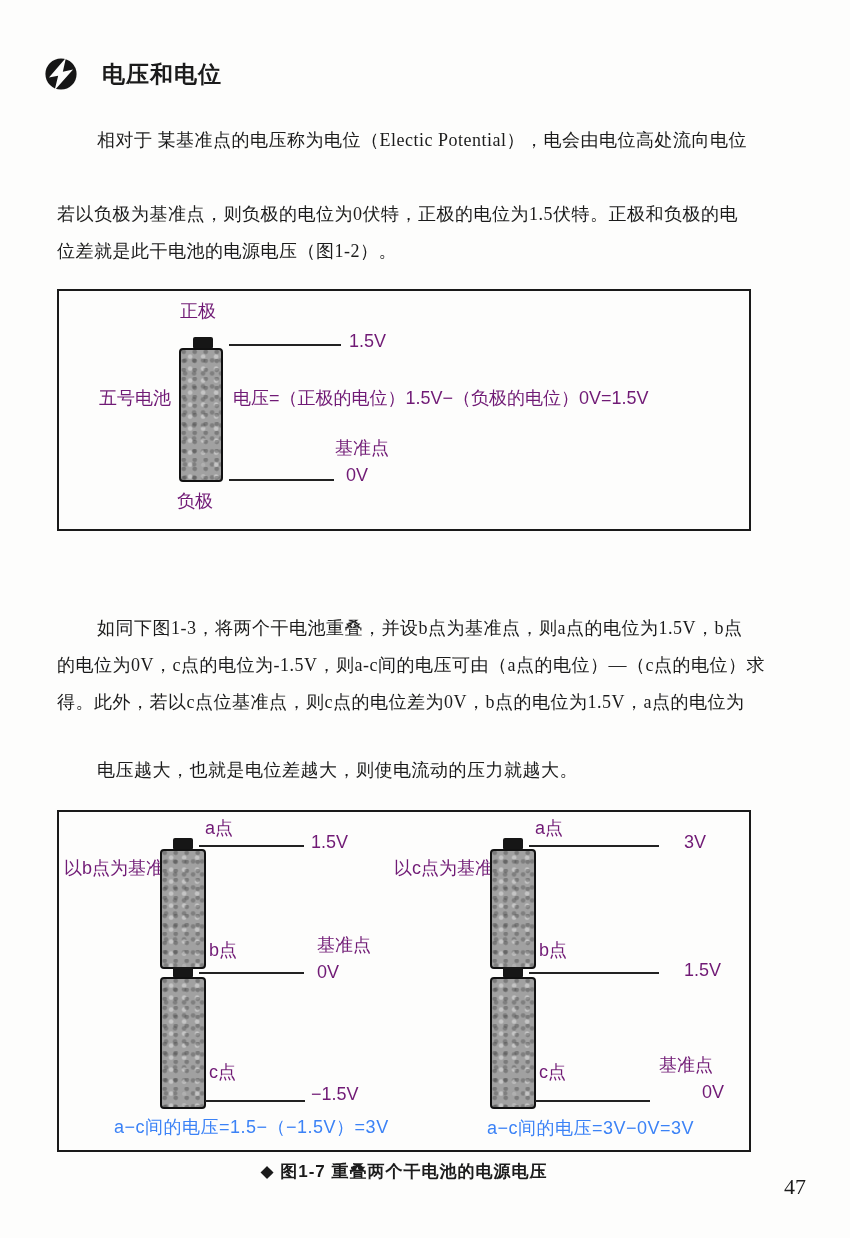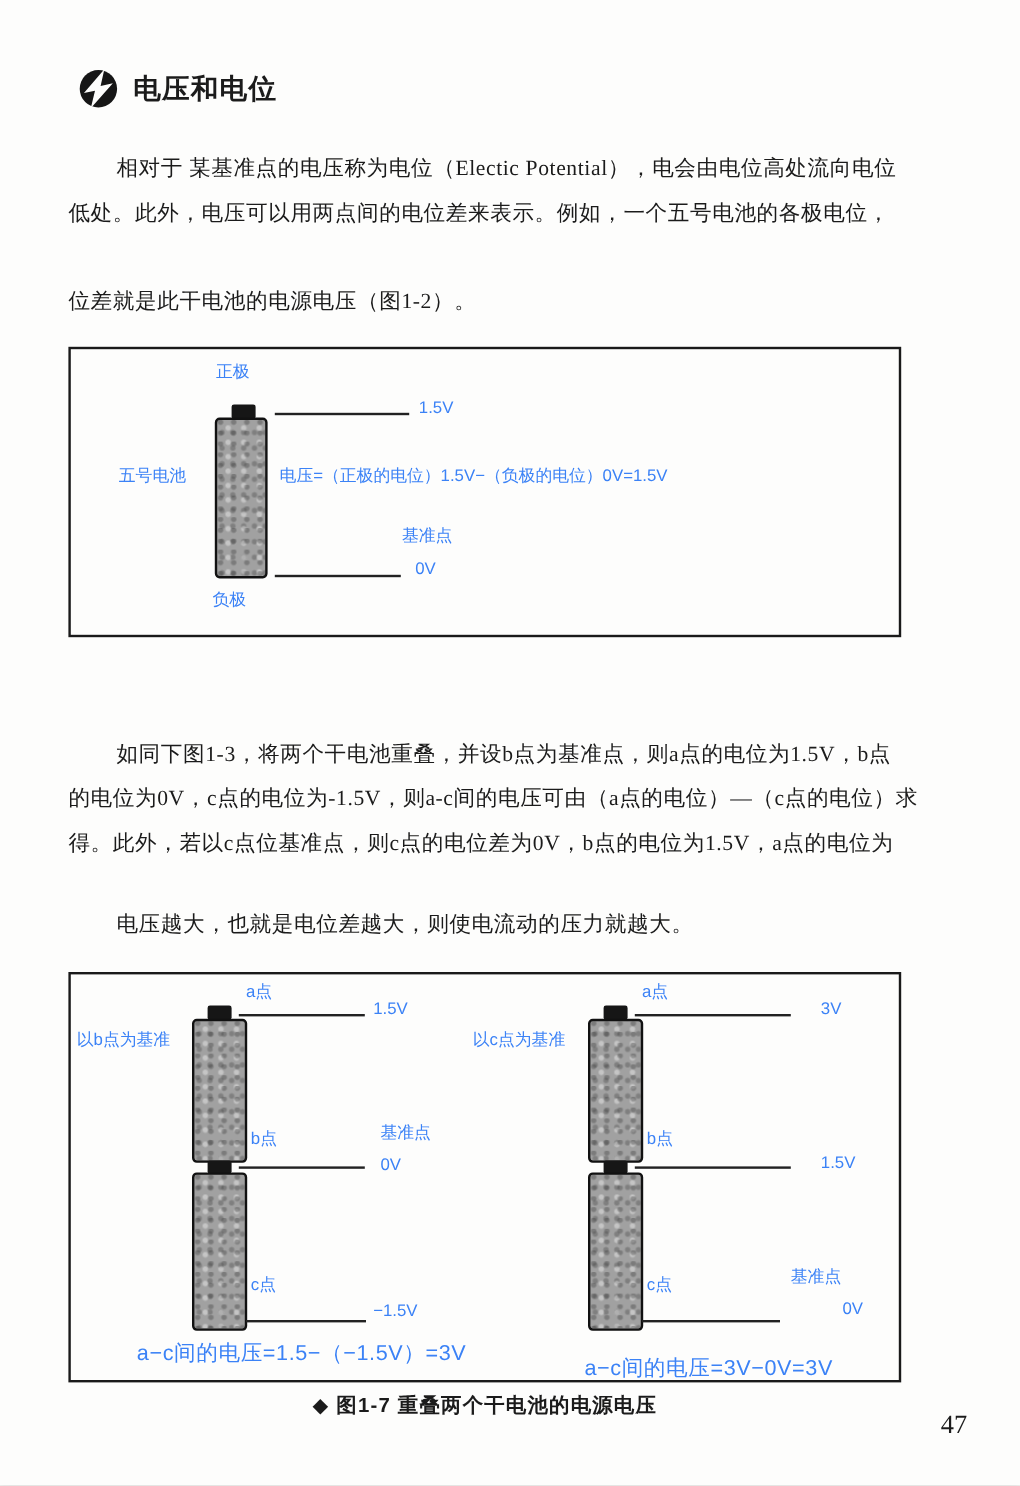--- a/index.html
+++ b/index.html
@@ -7,42 +7,42 @@
     position:relative;
     width:850px;height:1238px;
     margin:0 auto;
     background:#fdfdfc;
     color:#1b1b1b;
     font-family:"Liberation Sans","DejaVu Sans",sans-serif;
     overflow:hidden;
     box-shadow:0 0 6px rgba(0,0,0,.25);
   }
   
-  .header{position:absolute;left:65px;top:57px;display:flex;align-items:center;gap:12px;}
+  .header{position:absolute;left:44px;top:57px;display:flex;align-items:center;gap:24px;}
   .header .title{font-size:23px;font-weight:bold;letter-spacing:1px;}
   .bolt-icon{width:34px;height:34px;display:block;}
   
   .bodyline{
     position:absolute;left:57px;width:740px;height:37px;
     font-family:"Liberation Serif","DejaVu Serif",serif;
     font-size:18px;line-height:37px;letter-spacing:.5px;white-space:nowrap;
   }
   .indent{padding-left:40px;}
   
   .figbox{position:absolute;left:57px;width:694px;border:2px solid #1a1a1a;background:#fdfdfc;box-sizing:border-box;}
   .fig12{top:289px;height:242px;}
   .fig13{top:810px;height:342px;}
   .figcaption{
     position:absolute;left:57px;width:694px;text-align:center;
     font-size:17px;font-weight:bold;letter-spacing:1px;white-space:nowrap;
   }
   .cap12{top:540px;}
   .cap13{top:1160px;}
   
-  .fig-label{position:absolute;font-size:14px;color:#3b82f6;white-space:nowrap;line-height:1.2;}
+  .fig-label{position:absolute;font-size:18px;color:#701a75;white-space:nowrap;line-height:1.2;}
   .fig-formula{position:absolute;font-size:18px;color:#3b82f6;white-space:nowrap;letter-spacing:.5px;}
   .hline{position:absolute;height:2px;background:#222;}
   .battery-body{
     position:absolute;box-sizing:border-box;
     border:2px solid #111;border-radius:4px;
     background-color:#a1a1a1;
     background-image:
       radial-gradient(circle at 25% 20%, rgba(60,60,60,.38) 1.5px, transparent 3px),
       radial-gradient(circle at 70% 55%, rgba(255,255,255,.38) 1.5px, transparent 3px),
       radial-gradient(circle at 45% 80%, rgba(50,50,50,.30) 1.5px, transparent 3px);
@@ -61,21 +61,21 @@
 
   <div class="header">
     <svg class="bolt-icon" viewBox="0 0 24 24" aria-hidden="true">
       <circle cx="12" cy="12" r="11" fill="#161616"></circle>
       <polygon points="15.5,0.5 3.5,14.5 10,13.2 7.5,23.5 20.5,8.8 13.3,10.4" fill="#fdfdfc"></polygon>
     </svg>
     <span class="title">电压和电位</span>
   </div>
 
   <div class="bodyline indent" style="top:122px">相对于 某基准点的电压称为电位（Electic Potential），电会由电位高处流向电位</div>
-  <div class="bodyline" style="top:159px">低处。此外，电压可以用两点间的电位差来表示。例如，一个五号电池的各极电位，</div>
+  <div class="bodyline" style="top:196px">若以负极为基准点，则负极的电位为0伏特，正极的电位为1.5伏特。正极和负极的电</div>
   <div class="bodyline" style="top:233px">位差就是此干电池的电源电压（图1-2）。</div>
 
   <div class="figbox fig12">
     <div class="fig-label" style="left:121px;top:10px">正极</div>
     <div class="battery-cap" style="left:134px;top:46px;width:20px;height:12px"></div>
     <div class="battery-body" style="left:120px;top:57px;width:44px;height:134px"></div>
     <div class="hline" style="left:170px;top:53px;width:112px"></div>
     <div class="fig-label" style="left:290px;top:40px">1.5V</div>
     <div class="fig-label" style="left:40px;top:97px">五号电池</div>
     <div class="fig-label" style="left:174px;top:97px">电压=（正极的电位）1.5V−（负极的电位）0V=1.5V</div>
@@ -121,21 +121,21 @@
       <div class="battery-body" style="left:431px;top:37px;width:46px;height:120px"></div>
       <div class="fig-label" style="left:480px;top:128px">b点</div>
       <div class="battery-cap" style="left:444px;top:155px;width:20px;height:11px"></div>
       <div class="hline" style="left:470px;top:160px;width:130px"></div>
       <div class="fig-label" style="left:625px;top:148px">1.5V</div>
       <div class="battery-body" style="left:431px;top:165px;width:46px;height:132px"></div>
       <div class="fig-label" style="left:480px;top:250px">c点</div>
       <div class="hline" style="left:476px;top:288px;width:115px"></div>
       <div class="fig-label" style="left:600px;top:243px">基准点</div>
       <div class="fig-label" style="left:643px;top:270px">0V</div>
-      <div class="fig-formula" style="left:428px;top:316px">a−c间的电压=3V−0V=3V</div>
+      <div class="fig-formula" style="left:428px;top:304px">a−c间的电压=3V−0V=3V</div>
     </div>
 
   </div>
   <div class="figcaption cap13">◆ 图1-7 重叠两个干电池的电源电压</div>
 
   <div class="page-number">47</div>
 
 </div>
 
 </body></html>

